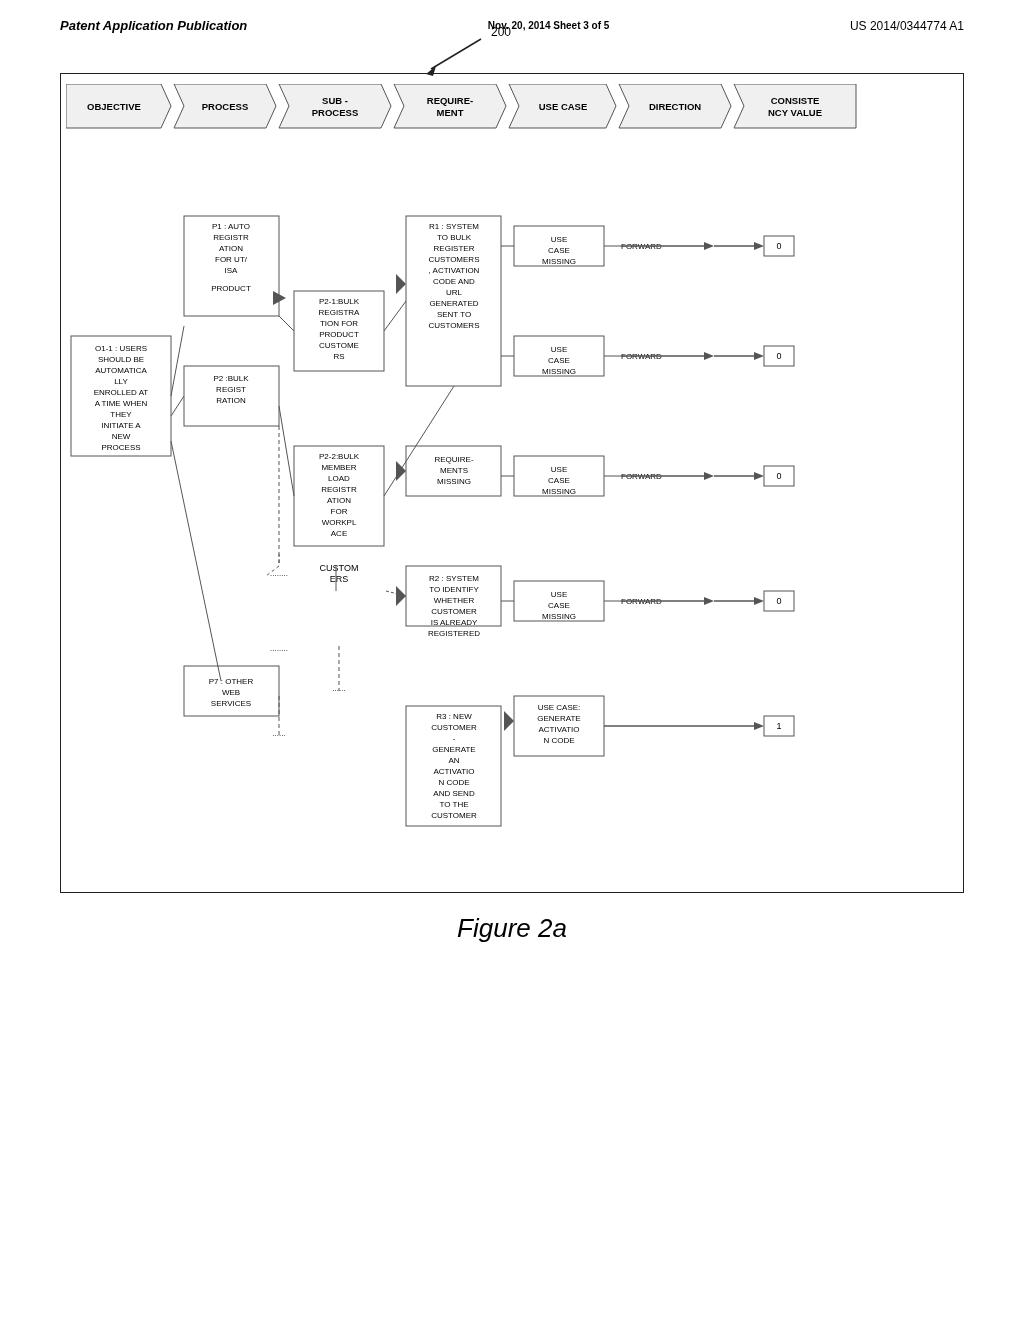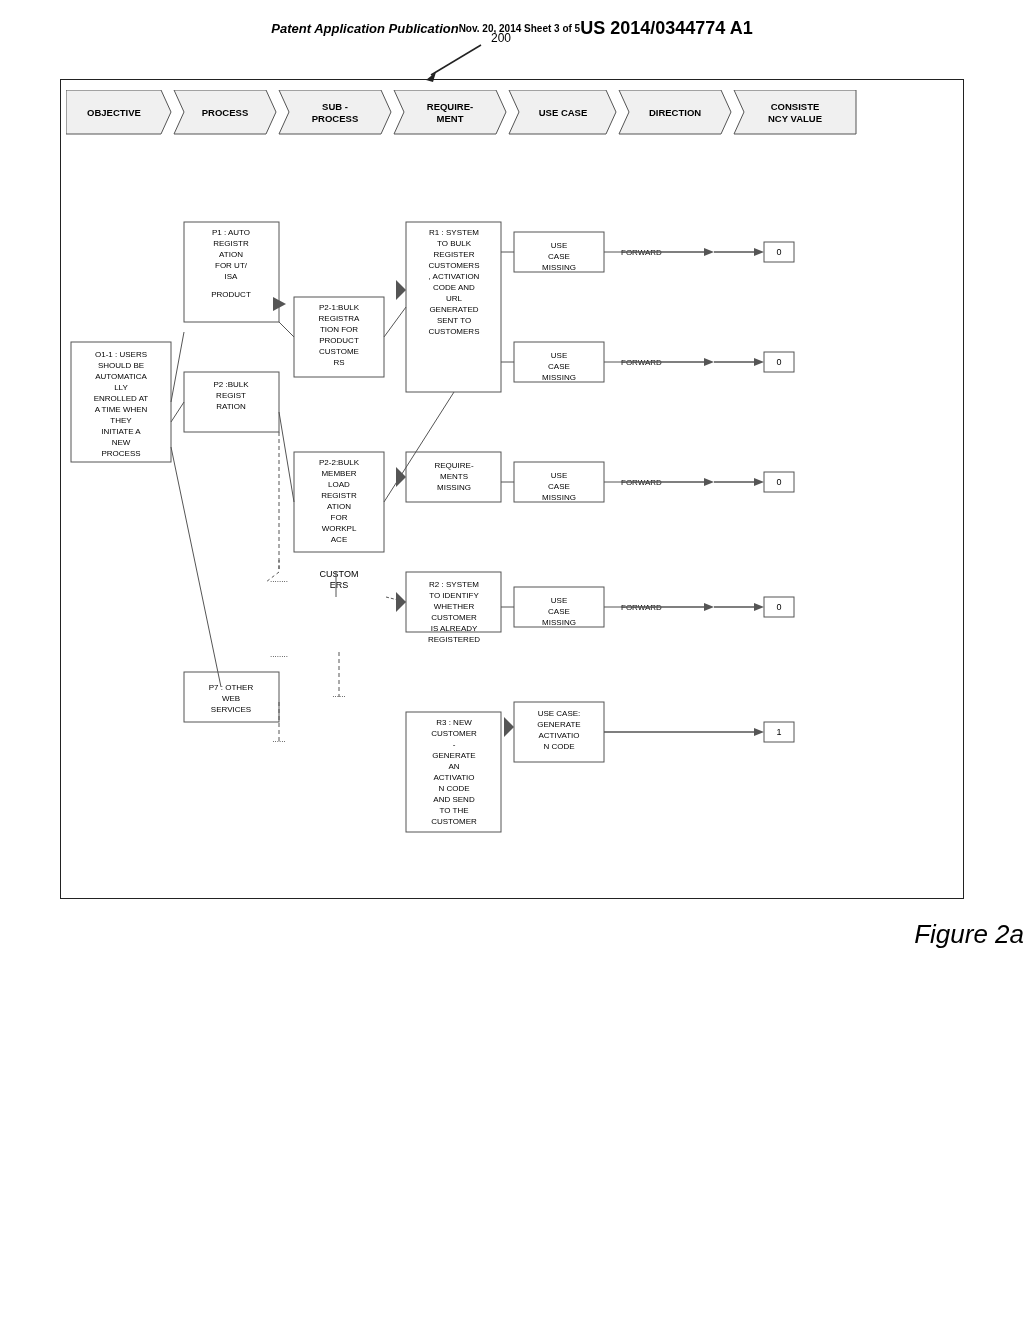--- a/index.html
+++ b/index.html
@@ -6,53 +6,53 @@
     body {
       background: #fff;
       font-family: Arial, sans-serif;
       width: 1024px;
       min-height: 1320px;
       position: relative;
     }
 
     .page-header {
       display: flex;
-      justify-content: center;
+      justify-content: space-between;
       align-items: center;
       padding: 18px 60px 10px 60px;
       border-bottom: none;
     }
 
     .header-left {
       font-size: 13px;
       font-weight: bold;
       font-style: italic;
     }
 
     .header-center {
       font-size: 10px;
       font-weight: bold;
     }
 
     .header-right {
-      font-size: 18px;
-      font-weight: bold;
+      font-size: 12px;
+      font-weight: normal;
     }
 
     .diagram-container {
       margin: 30px 60px 20px 60px;
       border: 1.5px solid #222;
       position: relative;
       background: #fff;
       padding: 18px;
       min-height: 820px;
     }
 
     .figure-caption {
-      text-align: right;
+      text-align: center;
       font-size: 26px;
       font-style: italic;
       margin: 20px 0 30px 0;
     }
   </style>
 </head>
 <body>
 
 <div class="page-header">
   <div class="header-left">Patent Application Publication</div>

